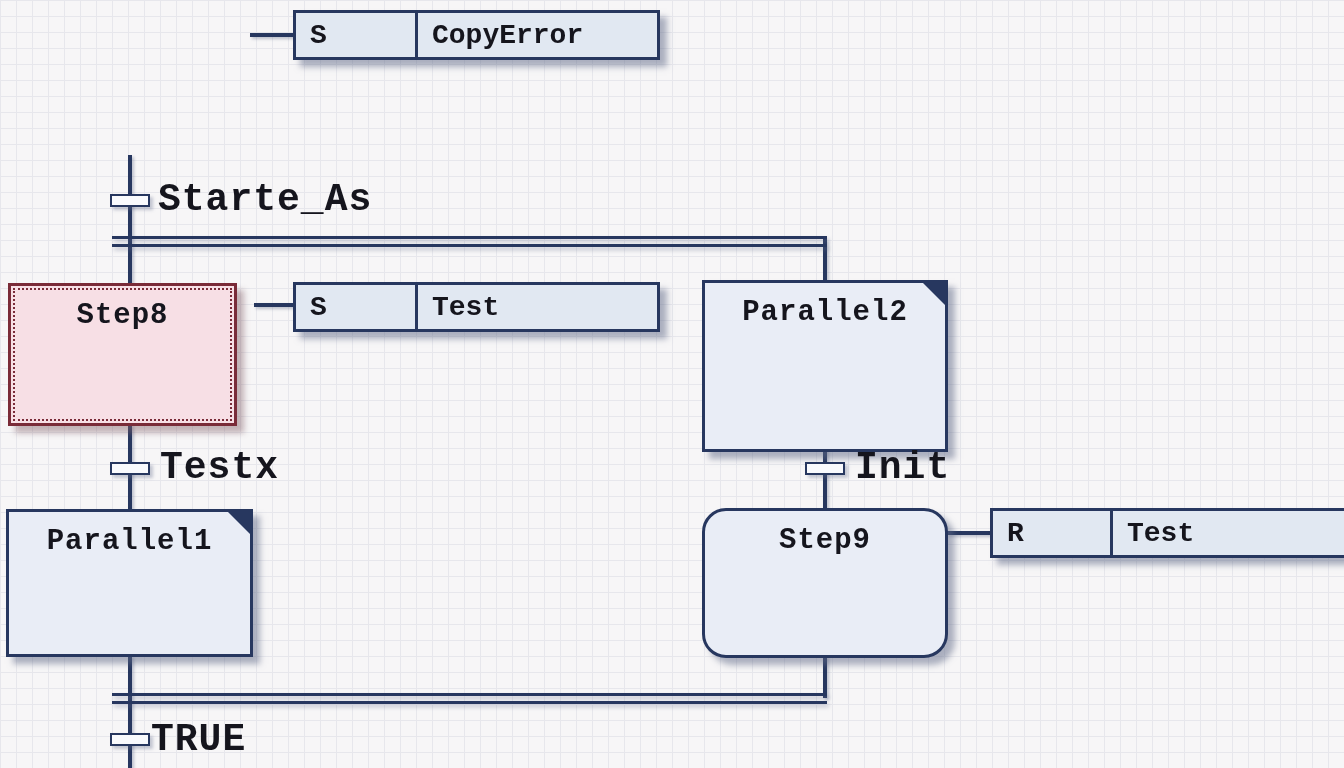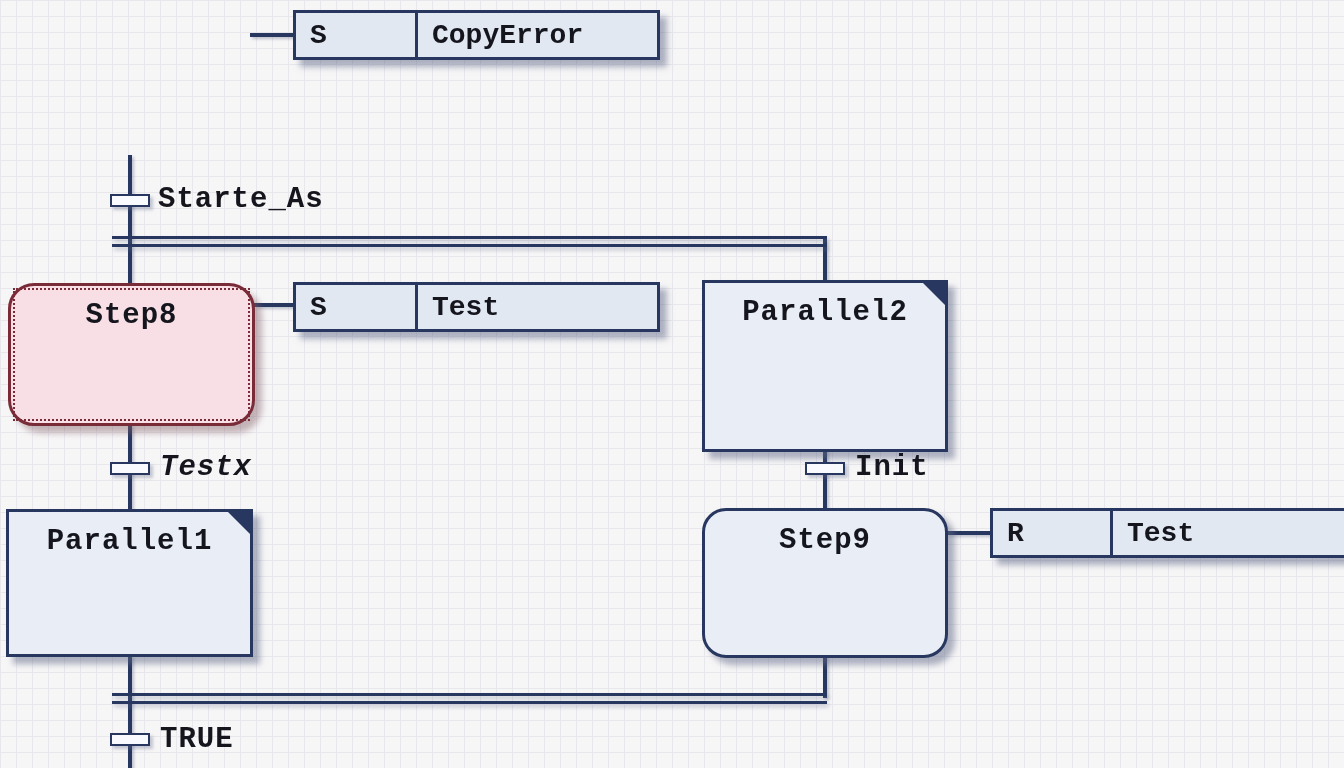--- a/index.html
+++ b/index.html
@@ -62,21 +62,21 @@
     position:absolute;height:50px;display:flex;
     border:3px solid var(--line);background:var(--action-fill);
     box-shadow:7px 7px 6px rgba(95,105,135,.50);
     font-size:28px;
   }
   .action .cell{display:flex;align-items:center;padding-left:14px;height:100%;}
   .action .qual{border-right:3px solid var(--line);}
   .tick{position:absolute;width:40px;height:13px;background:var(--tick-fill);
     border:2.5px solid var(--line);
     box-shadow:3px 3px 3px rgba(100,110,140,.35);}
-  .tlabel{position:absolute;font-size:29px;letter-spacing:1px;white-space:nowrap;
+  .tlabel{position:absolute;font-size:38px;letter-spacing:1px;white-space:nowrap;
     height:34px;line-height:34px;}
 </style>
 </head>
 <body>
 
 <div class="canvas">
 
   <div class="vline" style="left:128px;top:155px;height:130px;"></div>
   <div class="vline" style="left:128px;top:424px;height:88px;"></div>
   <div class="vline" style="left:128px;top:655px;height:113px;"></div>
@@ -85,21 +85,21 @@
   <div class="vline" style="left:823px;top:656px;height:42px;"></div>
 
   <div class="dline" style="left:112px;top:236px;width:715px;"></div>
   <div class="dline" style="left:112px;top:693px;width:715px;"></div>
 
   <div class="hline" style="left:250px;top:33px;width:44px;"></div>
   <div class="hline" style="left:254px;top:303px;width:40px;"></div>
   <div class="hline" style="left:947px;top:531px;width:44px;"></div>
 
 
-  <div class="step active" style="left:8px;top:283px;width:247px;height:143px;border-radius:26px;">
+  <div class="step active" style="left:8px;top:283px;width:229px;height:143px;">
     <div class="dotted-inner"></div>
     <span class="lbl">Step8</span>
   </div>
 
   <div class="step" style="left:6px;top:509px;width:247px;height:148px;">
     <div class="fold"></div>
     <span class="lbl">Parallel1</span>
   </div>
 
   <div class="step" style="left:702px;top:280px;width:246px;height:172px;">
@@ -123,21 +123,21 @@
 
   <div class="action" style="left:990px;top:508px;width:364px;">
     <div class="cell qual" style="width:120px;">R</div>
     <div class="cell" style="flex:1;">Test</div>
   </div>
 
   <div class="tick" style="left:110px;top:194px;"></div>
   <div class="tlabel" style="left:158px;top:183px;">Starte_As</div>
 
   <div class="tick" style="left:110px;top:462px;"></div>
-  <div class="tlabel" style="left:160px;top:451px;font-style:italic;">Testx</div>
+  <div class="tlabel" style="left:160px;top:451px;">Testx</div>
 
   <div class="tick" style="left:805px;top:462px;"></div>
   <div class="tlabel" style="left:855px;top:451px;">Init</div>
 
   <div class="tick" style="left:110px;top:733px;"></div>
-  <div class="tlabel" style="left:160px;top:723px;font-family:Liberation Mono, monospace;">TRUE</div>
+  <div class="tlabel" style="left:151px;top:723px;font-family:Liberation Mono, monospace;">TRUE</div>
 
 </div>
 
 </body></html>

